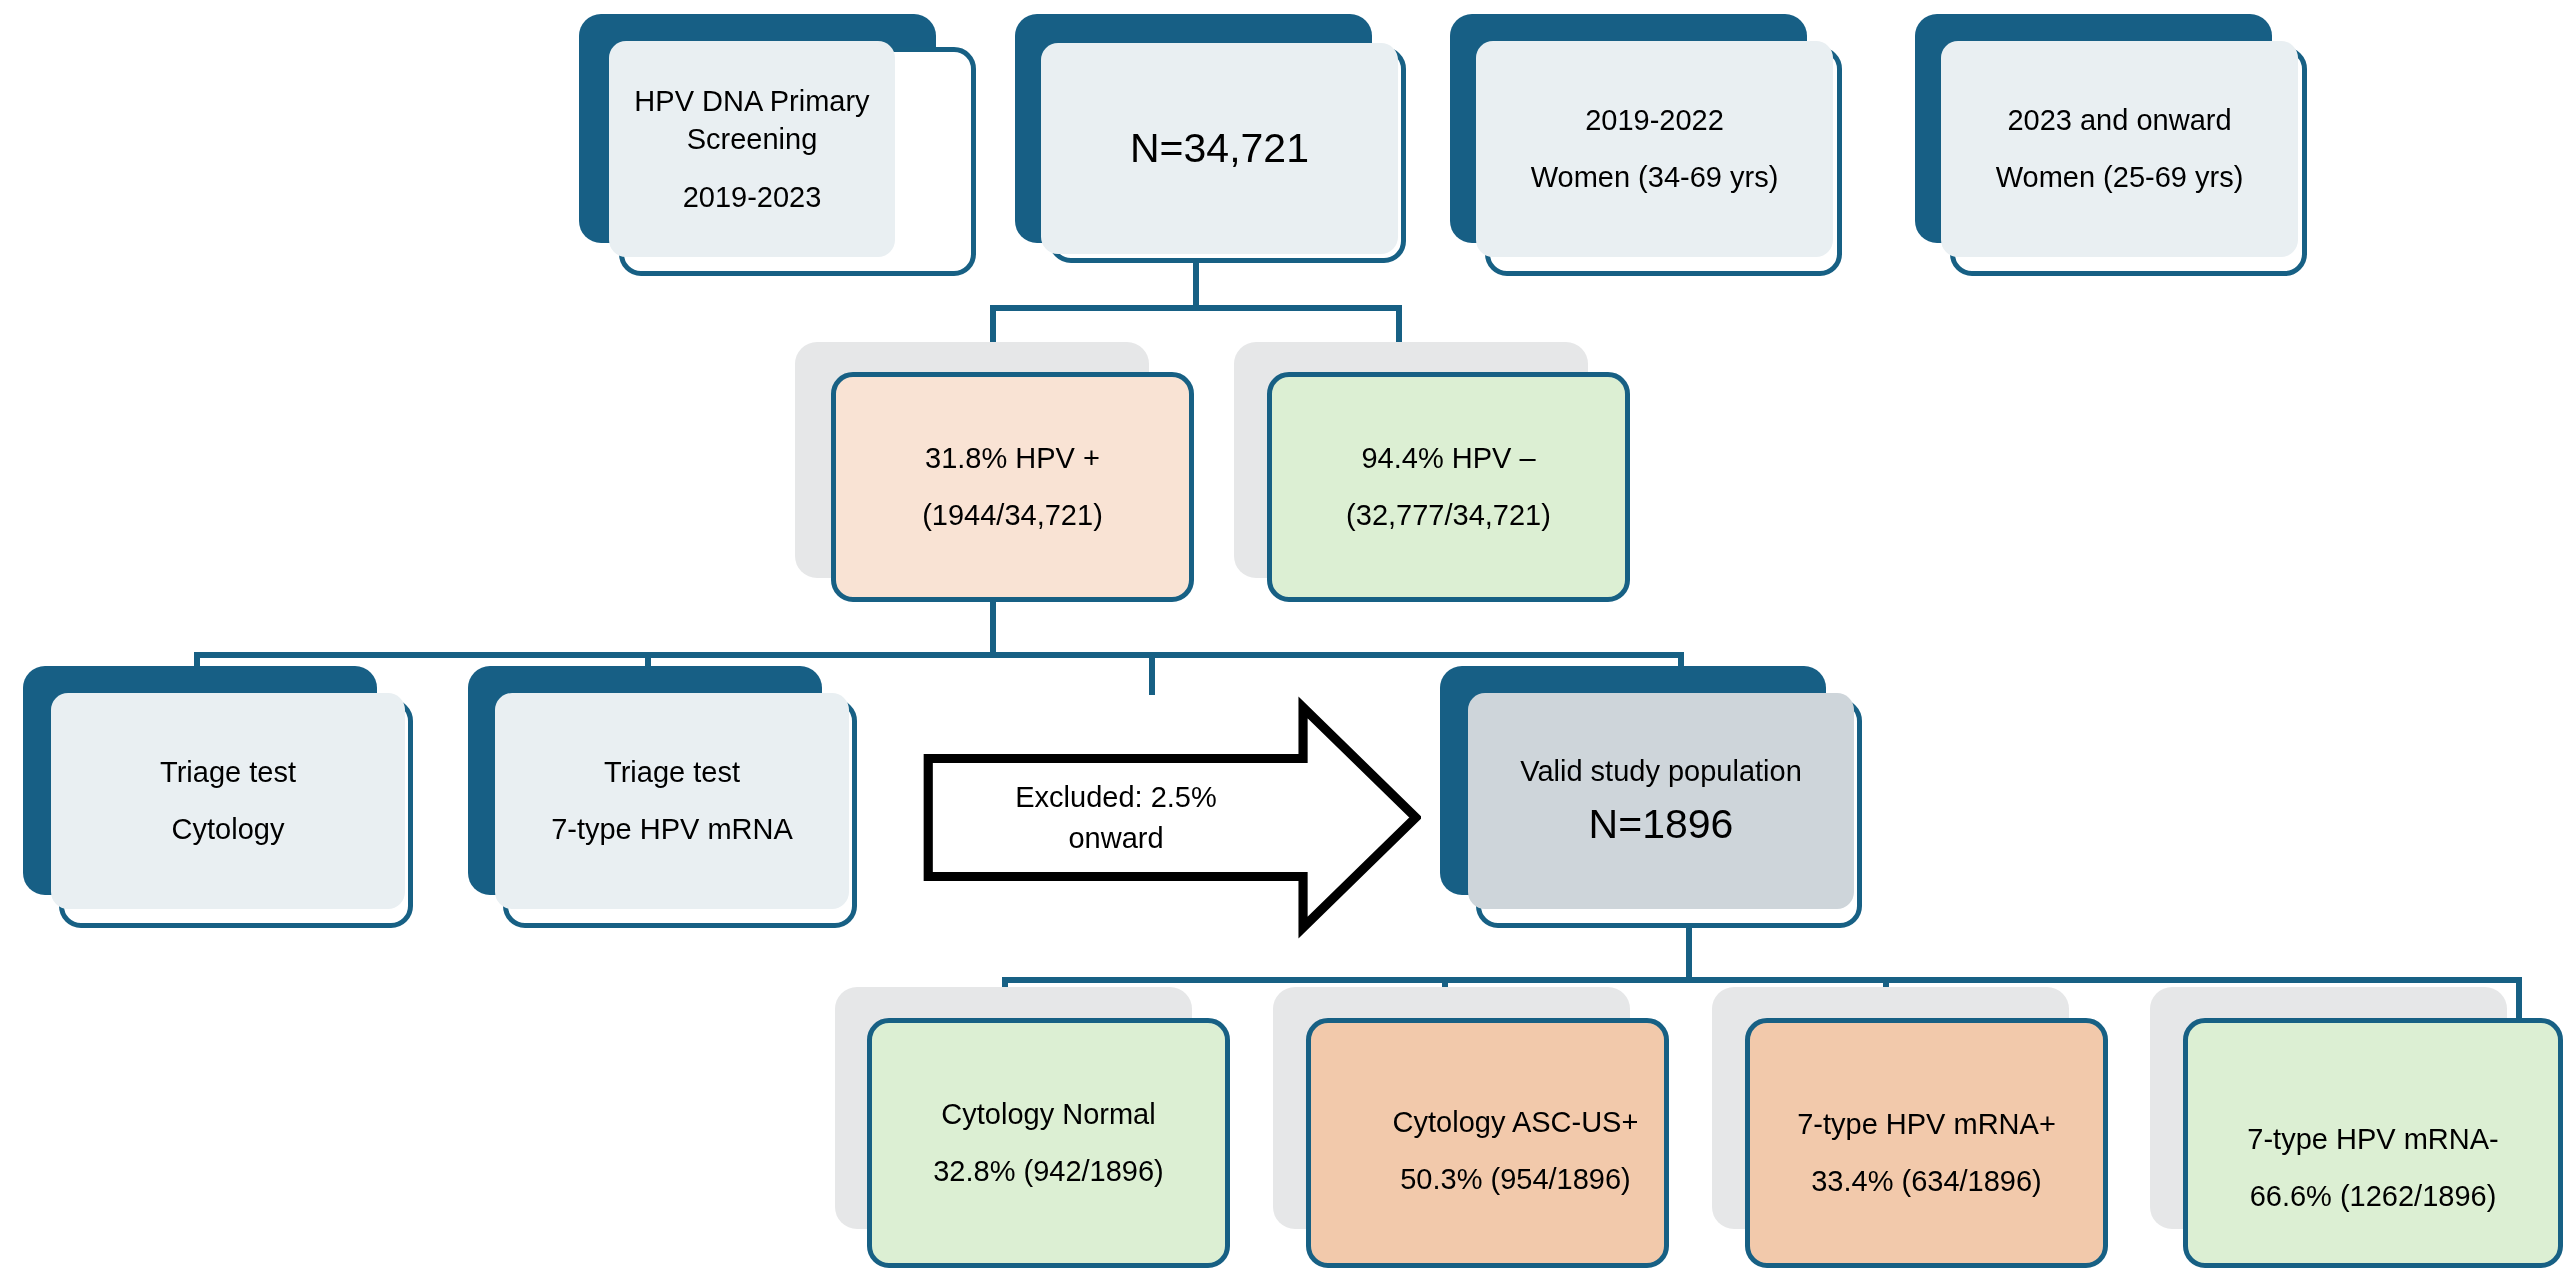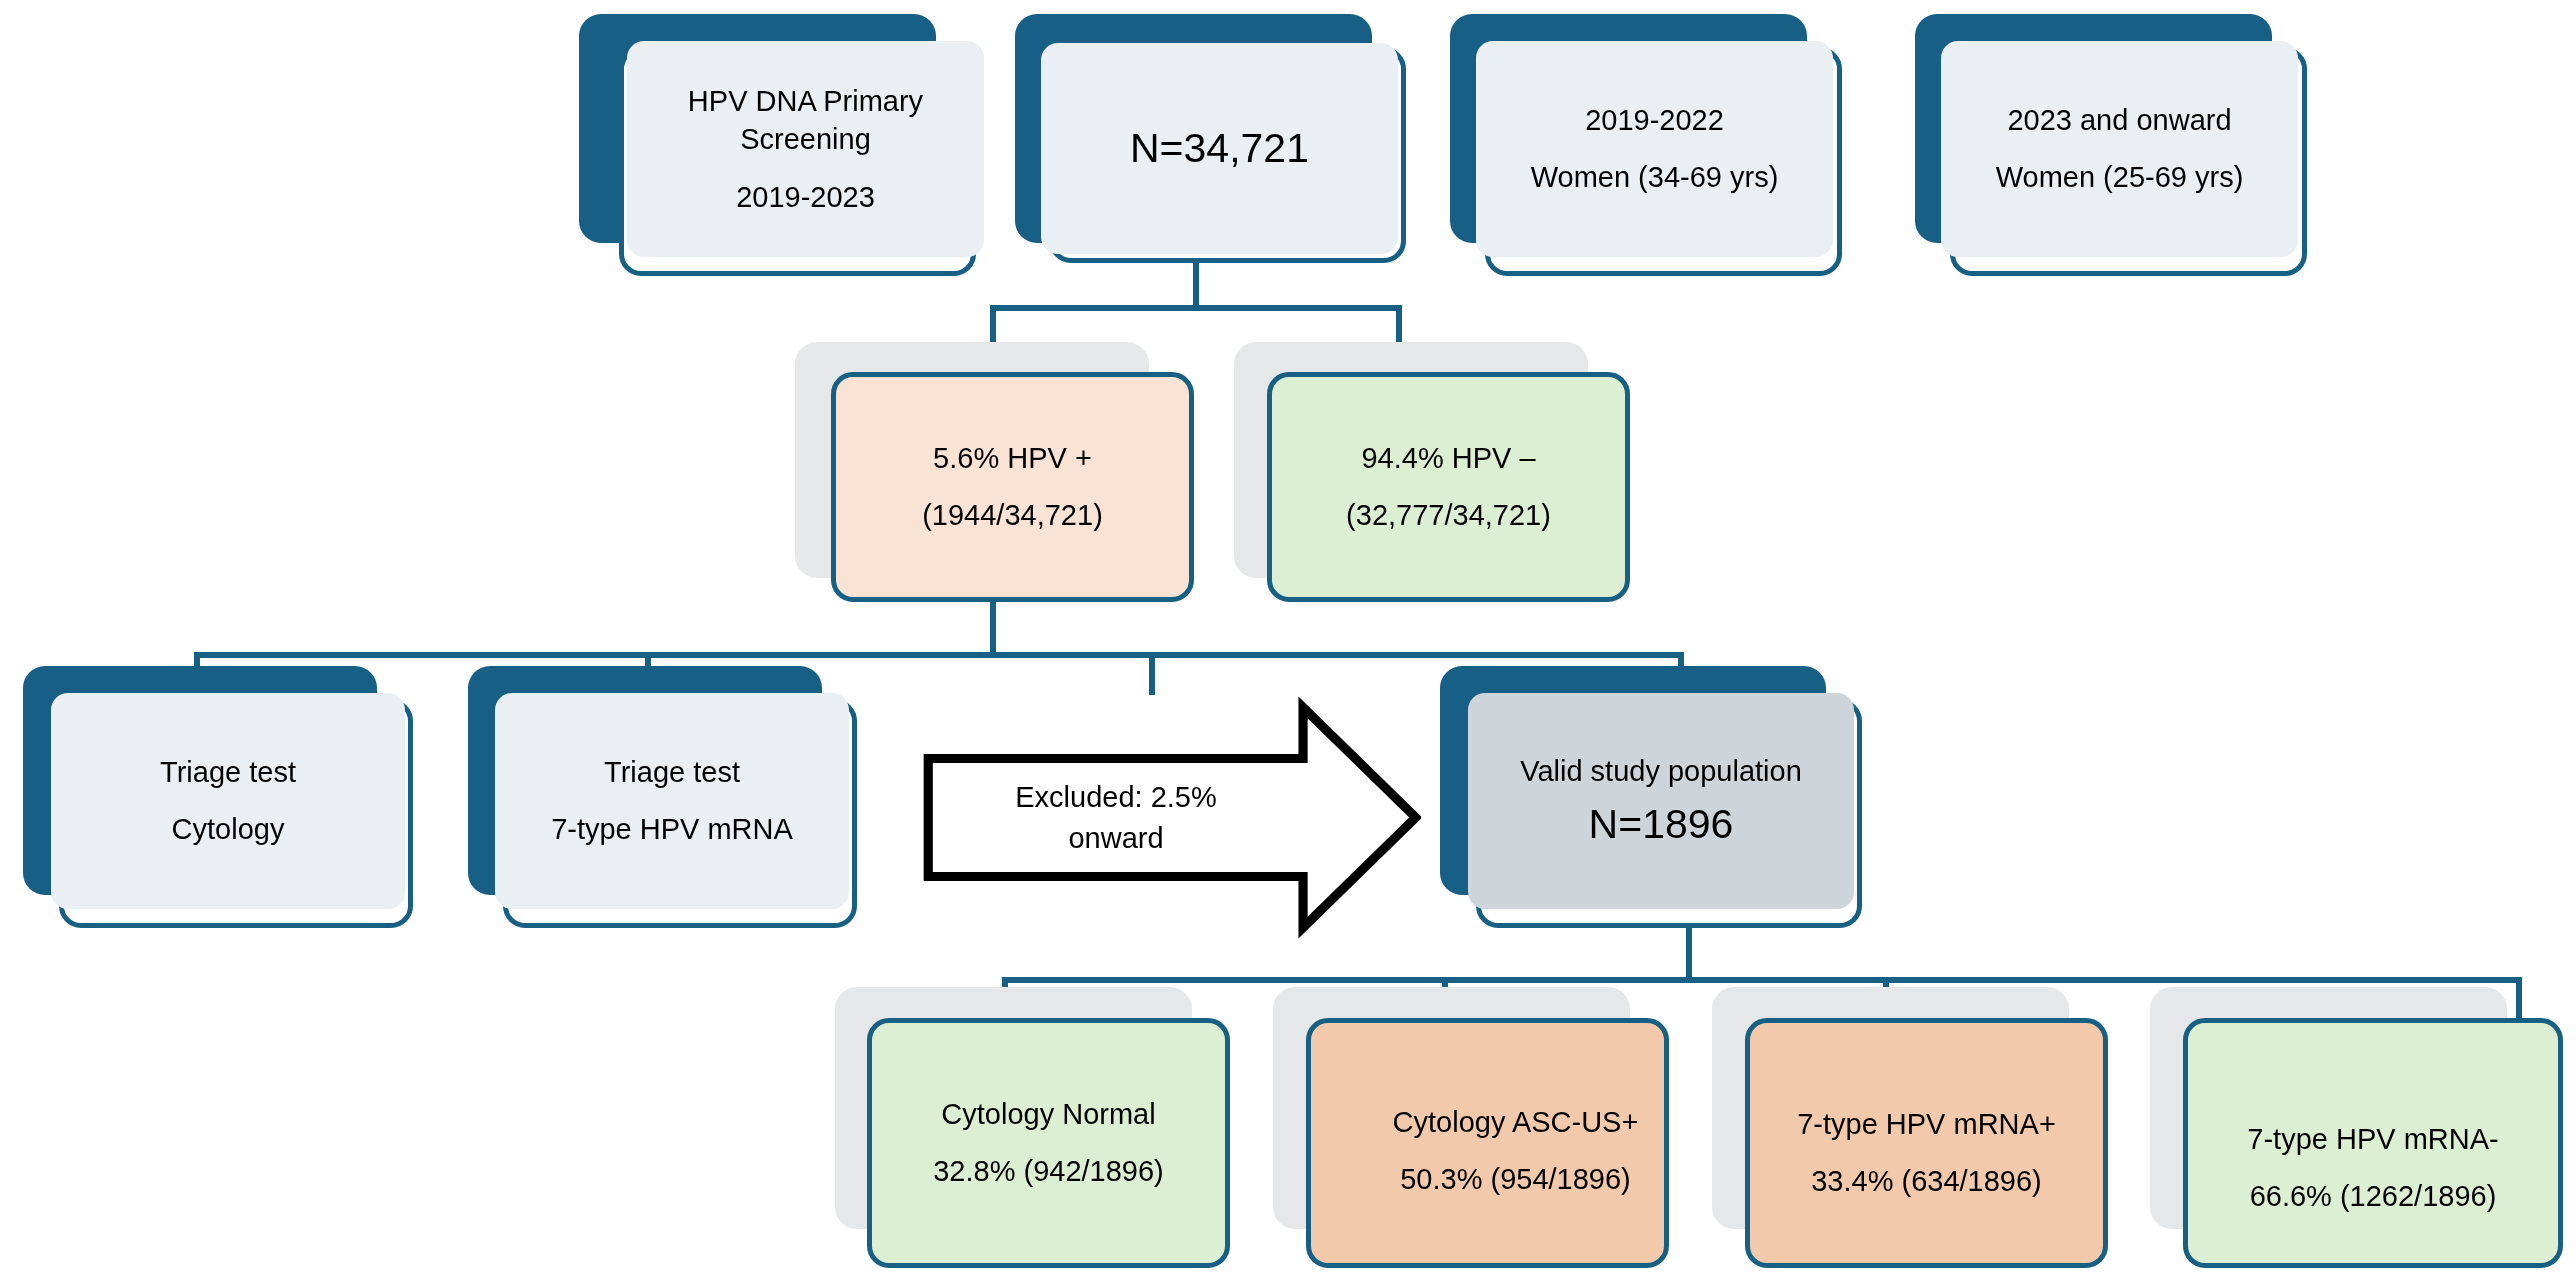--- a/index.html
+++ b/index.html
@@ -101,21 +101,21 @@
   <div class="vline" style="left:1686px; top:922px; height:60px;"></div>
   <div class="hline" style="left:1002px; top:977px; width:1520px;"></div>
   <div class="vline" style="left:1002px; top:977px; height:47px;"></div>
   <div class="vline" style="left:1442px; top:977px; height:47px;"></div>
   <div class="vline" style="left:1883px; top:977px; height:47px;"></div>
   <div class="vline" style="left:2516px; top:977px; height:47px;"></div>
 
   <div class="node">
     <div class="plate" style="left:579px; top:14.4px; width:357px; height:229px;"></div>
     <div class="card" style="left:619px; top:47px; width:357px; height:229px;"></div>
-    <div class="inner tint-blue" style="left:609px; top:41px; width:357px; height:216px;margin-left:18px;">
+    <div class="inner tint-blue" style="left:609px; top:41px; width:286px; height:216px;">
       <div class="l1">HPV DNA Primary</div>
       <div class="l1">Screening</div>
       <div class="gap"></div>
       <div class="l2">2019-2023</div>
     </div>
   </div>
 
   <div class="node">
     <div class="plate" style="left:1015px; top:14.4px; width:357px; height:229px;"></div>
     <div class="card" style="left:1049px; top:47px; width:357px; height:216px;"></div>
@@ -141,21 +141,21 @@
       <div class="l1">2023 and onward</div>
       <div class="gap"></div>
       <div class="l2">Women (25-69 yrs)</div>
     </div>
   </div>
 
   <div class="node">
     <div class="plate gray" style="left:795px; top:342px; width:354px; height:236px;"></div>
     <div class="card peach" style="left:831px; top:372px; width:363px; height:230px;"></div>
     <div class="inner tint-none" style="left:831px; top:372px; width:363px; height:230px;">
-      <div class="l1">5.6% HPV +</div>
+      <div class="l1">31.8% HPV +</div>
       <div class="gap"></div>
       <div class="l2">(1944/34,721)</div>
     </div>
   </div>
 
   <div class="node">
     <div class="plate gray" style="left:1234px; top:342px; width:354px; height:236px;"></div>
     <div class="card green" style="left:1267px; top:372px; width:363px; height:230px;"></div>
     <div class="inner tint-none" style="left:1267px; top:372px; width:363px; height:230px;">
       <div class="l1">94.4% HPV –</div>

